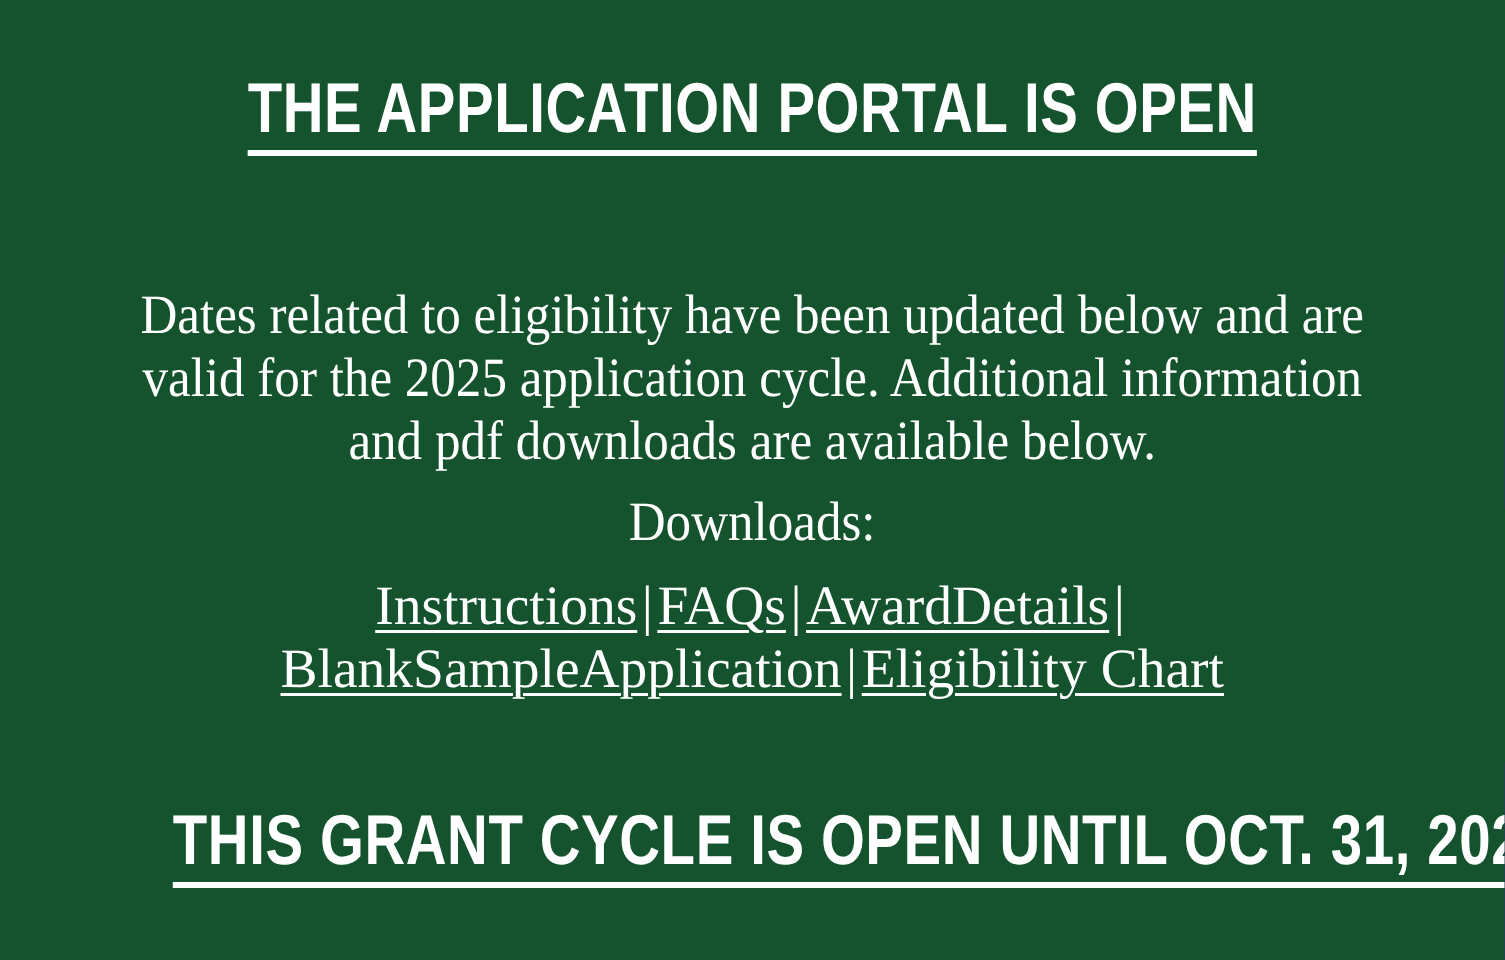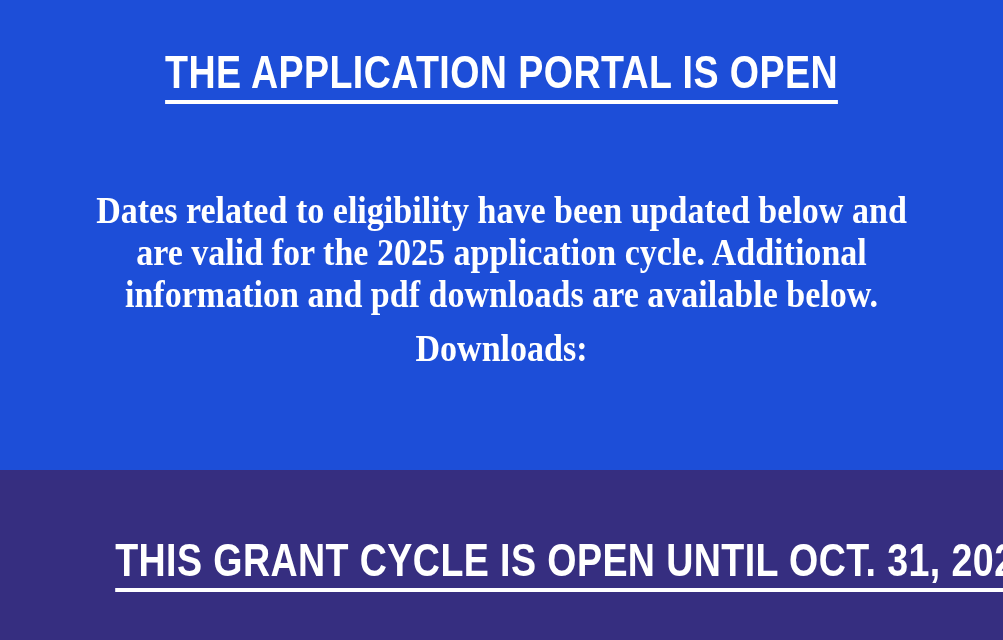--- a/index.html
+++ b/index.html
@@ -13,22 +13,22 @@
     height: 640px;
     overflow: hidden;
     background: #362E80;
     font-family: "Liberation Serif", serif;
     -webkit-font-smoothing: antialiased;
   }
 
   #notice-panel {
     position: relative;
     width: 1003px;
-    height: 470px;
-    background: #1d4ed8;
+    height: 640px;
+    background: #14532d;
     box-sizing: border-box;
     text-align: center;
   }
 
   
   .banner-heading {
     position: absolute;
     left: 0;
     width: 1003px;
     margin: 0;
@@ -61,21 +61,21 @@
   }
 
   
   .body-paragraph {
     position: absolute;
     left: 0;
     width: 1003px;
     margin: 0;
     color: #FFFFFF;
     font-family: "Liberation Serif", serif;
-    font-weight: 700;
+    font-weight: 400;
     text-align: center;
     line-height: 42px;
     font-size: 37px;
   }
 
   .body-paragraph .narrow {
     display: inline-block;
     transform: scaleX(0.92);
     transform-origin: 50% 50%;
   }
@@ -127,18 +127,21 @@
   </h1>
 
   <p id="intro-paragraph" class="body-paragraph">
     <span class="narrow">Dates related to eligibility have been updated below and are valid for the 2025 application cycle. Additional information and pdf downloads are available below.</span>
   </p>
 
   <p id="downloads-label" class="body-paragraph">
     <span class="narrow">Downloads:</span>
   </p>
 
+  <p id="downloads-links" class="body-paragraph">
+    <a class="download-link" href="#">Instructions</a><span class="separator">|</span><a class="download-link" href="#">FAQs</a><span class="separator">|</span><a class="download-link" href="#">AwardDetails</a><span class="separator">|</span><a class="download-link" href="#">BlankSampleApplication</a><span class="separator">|</span><a class="download-link" href="#">Eligibility Chart</a>
+  </p>
 
   <h2 id="heading-bottom" class="banner-heading">
     <span class="heading-text">THIS GRANT CYCLE IS OPEN UNTIL OCT. 31, 2025</span>
   </h2>
 
 </div>
 
 </body></html>

